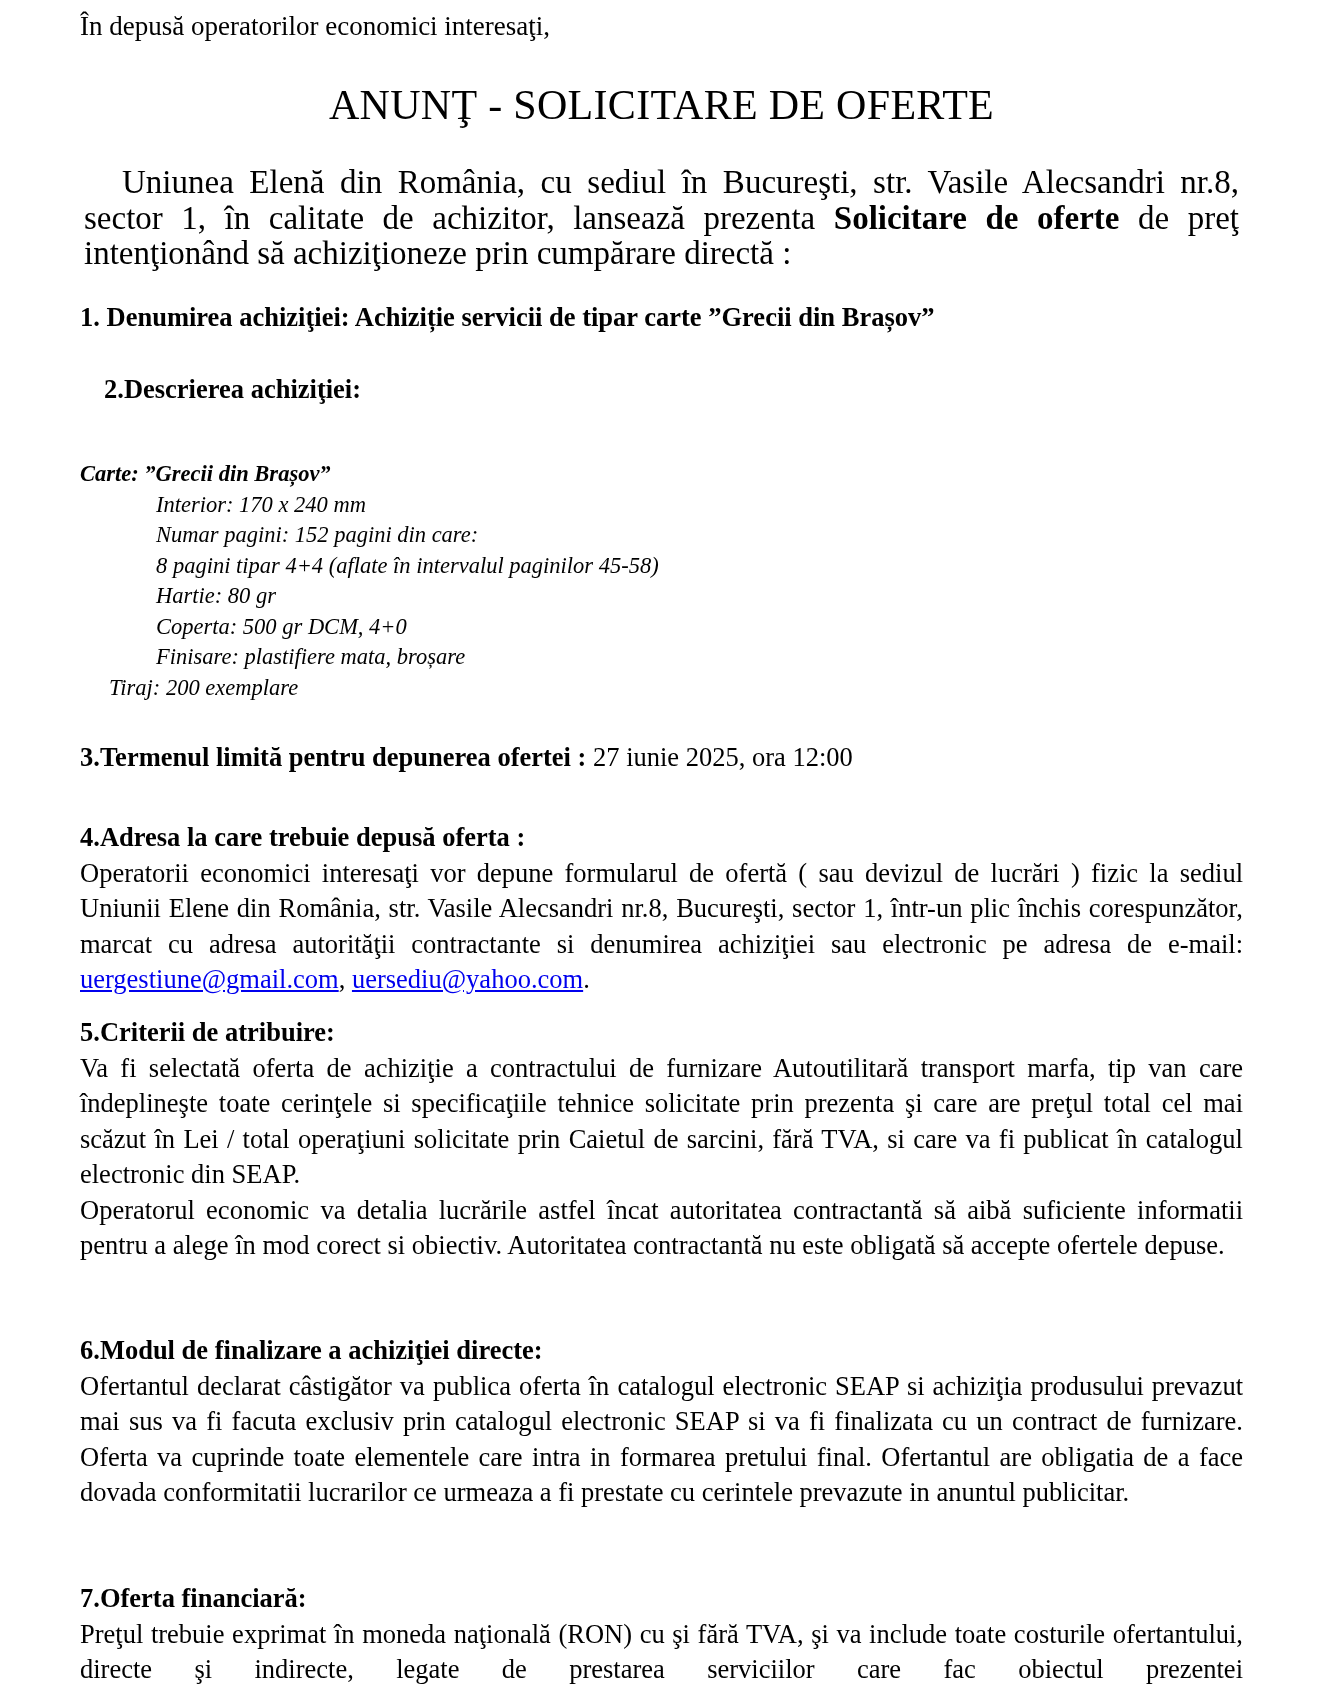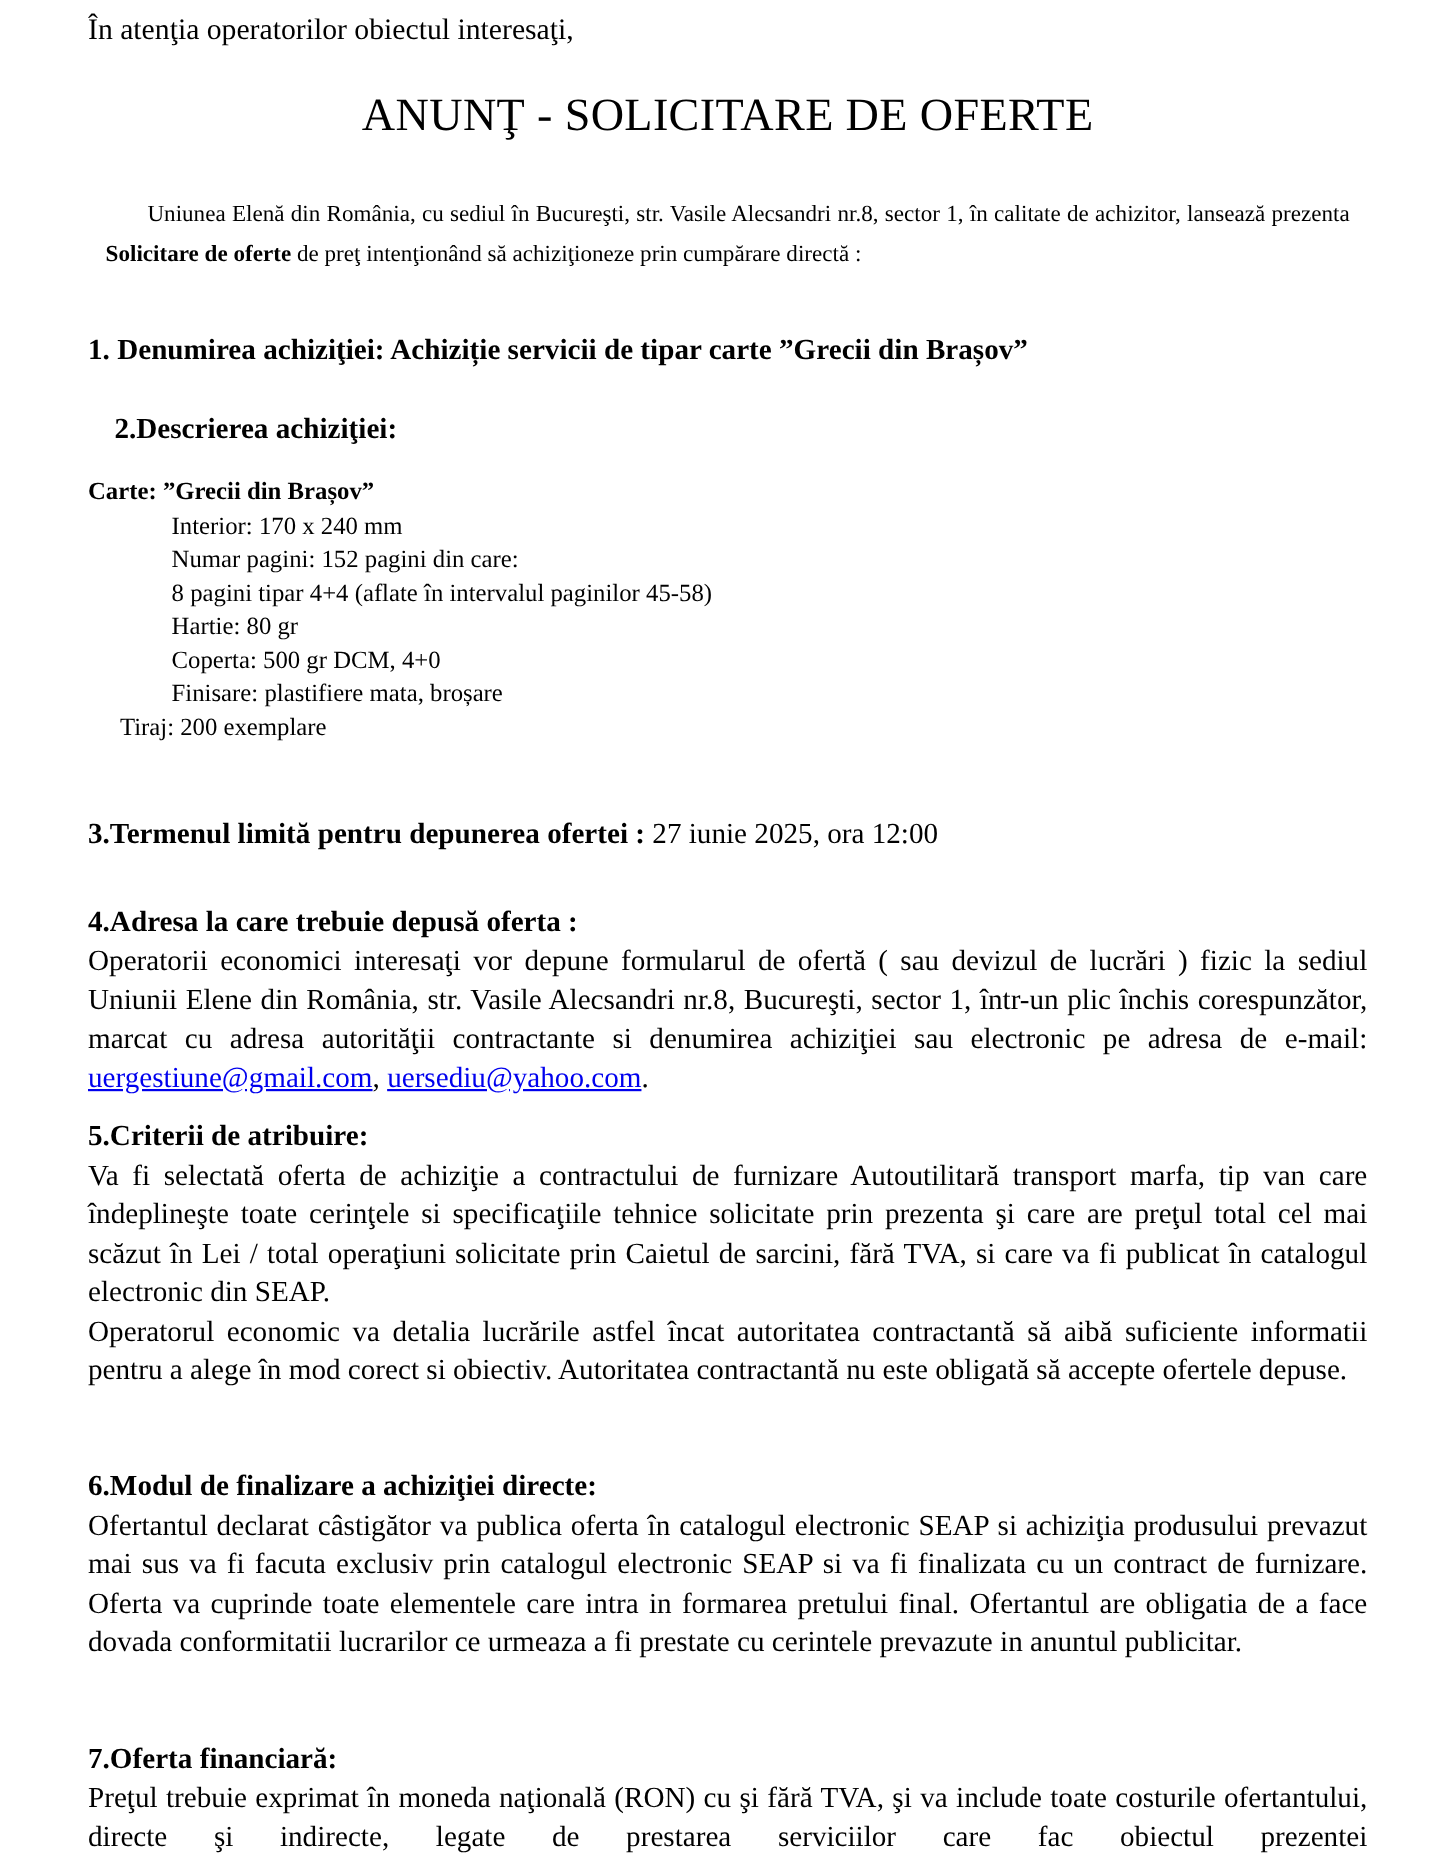--- a/index.html
+++ b/index.html
@@ -44,23 +44,23 @@
       line-height: 50px;
       letter-spacing: 0.3px;
     }
     .intro {
       position: absolute;
       top: 161px;
       left: 0;
       width: 1163px;
     }
     .intro p {
-      margin: 16px;
+      margin: 4px;
       text-indent: 38px;
-      font-size: 21px;
+      font-size: 33px;
       line-height: 35.5px;
       text-align: justify;
     }
     .bold { font-weight: bold; }
     .section-head {
       font-size: 26.5px;
       line-height: 35.5px;
       font-weight: bold;
       margin: 0;
     }
@@ -87,37 +87,37 @@
       color: #0000ee;
       text-decoration: underline;
     }
     .val-normal { font-weight: normal; }
   </style>
 </head>
 <body>
 
 <div class="page">
 
-  <div class="greeting">În atenţia operatorilor obiectul interesaţi,</div>
+  <div class="greeting">În depusă operatorilor economici interesaţi,</div>
 
   <div class="title">ANUNŢ - SOLICITARE DE OFERTE</div>
 
   <div class="intro">
     <p><span>Uniunea Elenă din România, cu sediul în Bucureşti, str. Vasile Alecsandri nr.8, sector 1, în calitate de achizitor, lansează prezenta </span><span class="bold">Solicitare de oferte</span><span> de preţ intenţionând să achiziţioneze prin cumpărare directă :</span></p>
   </div>
 
   <div class="sec" style="top:300px;">
     <p class="section-head">1. Denumirea achiziţiei: Achiziție servicii de tipar carte ”Grecii din Brașov”</p>
   </div>
 
   <div class="sec" style="top:372px;margin-left:24px;">
     <p class="section-head">2.Descrierea achiziţiei:</p>
   </div>
 
-  <div class="sec" style="top:432px;">
+  <div class="sec" style="top:459px;font-style:italic;">
     <div class="spec-title">Carte: ”Grecii din Brașov”</div>
     <div class="spec-line">Interior: 170 x 240 mm</div>
     <div class="spec-line">Numar pagini: 152 pagini din care:</div>
     <div class="spec-line">8 pagini tipar 4+4 (aflate în intervalul paginilor 45-58)</div>
     <div class="spec-line">Hartie: 80 gr</div>
     <div class="spec-line">Coperta: 500 gr DCM, 4+0</div>
     <div class="spec-line">Finisare: plastifiere mata, broșare</div>
     <div class="spec-line noindent">Tiraj: 200 exemplare</div>
   </div>
 

